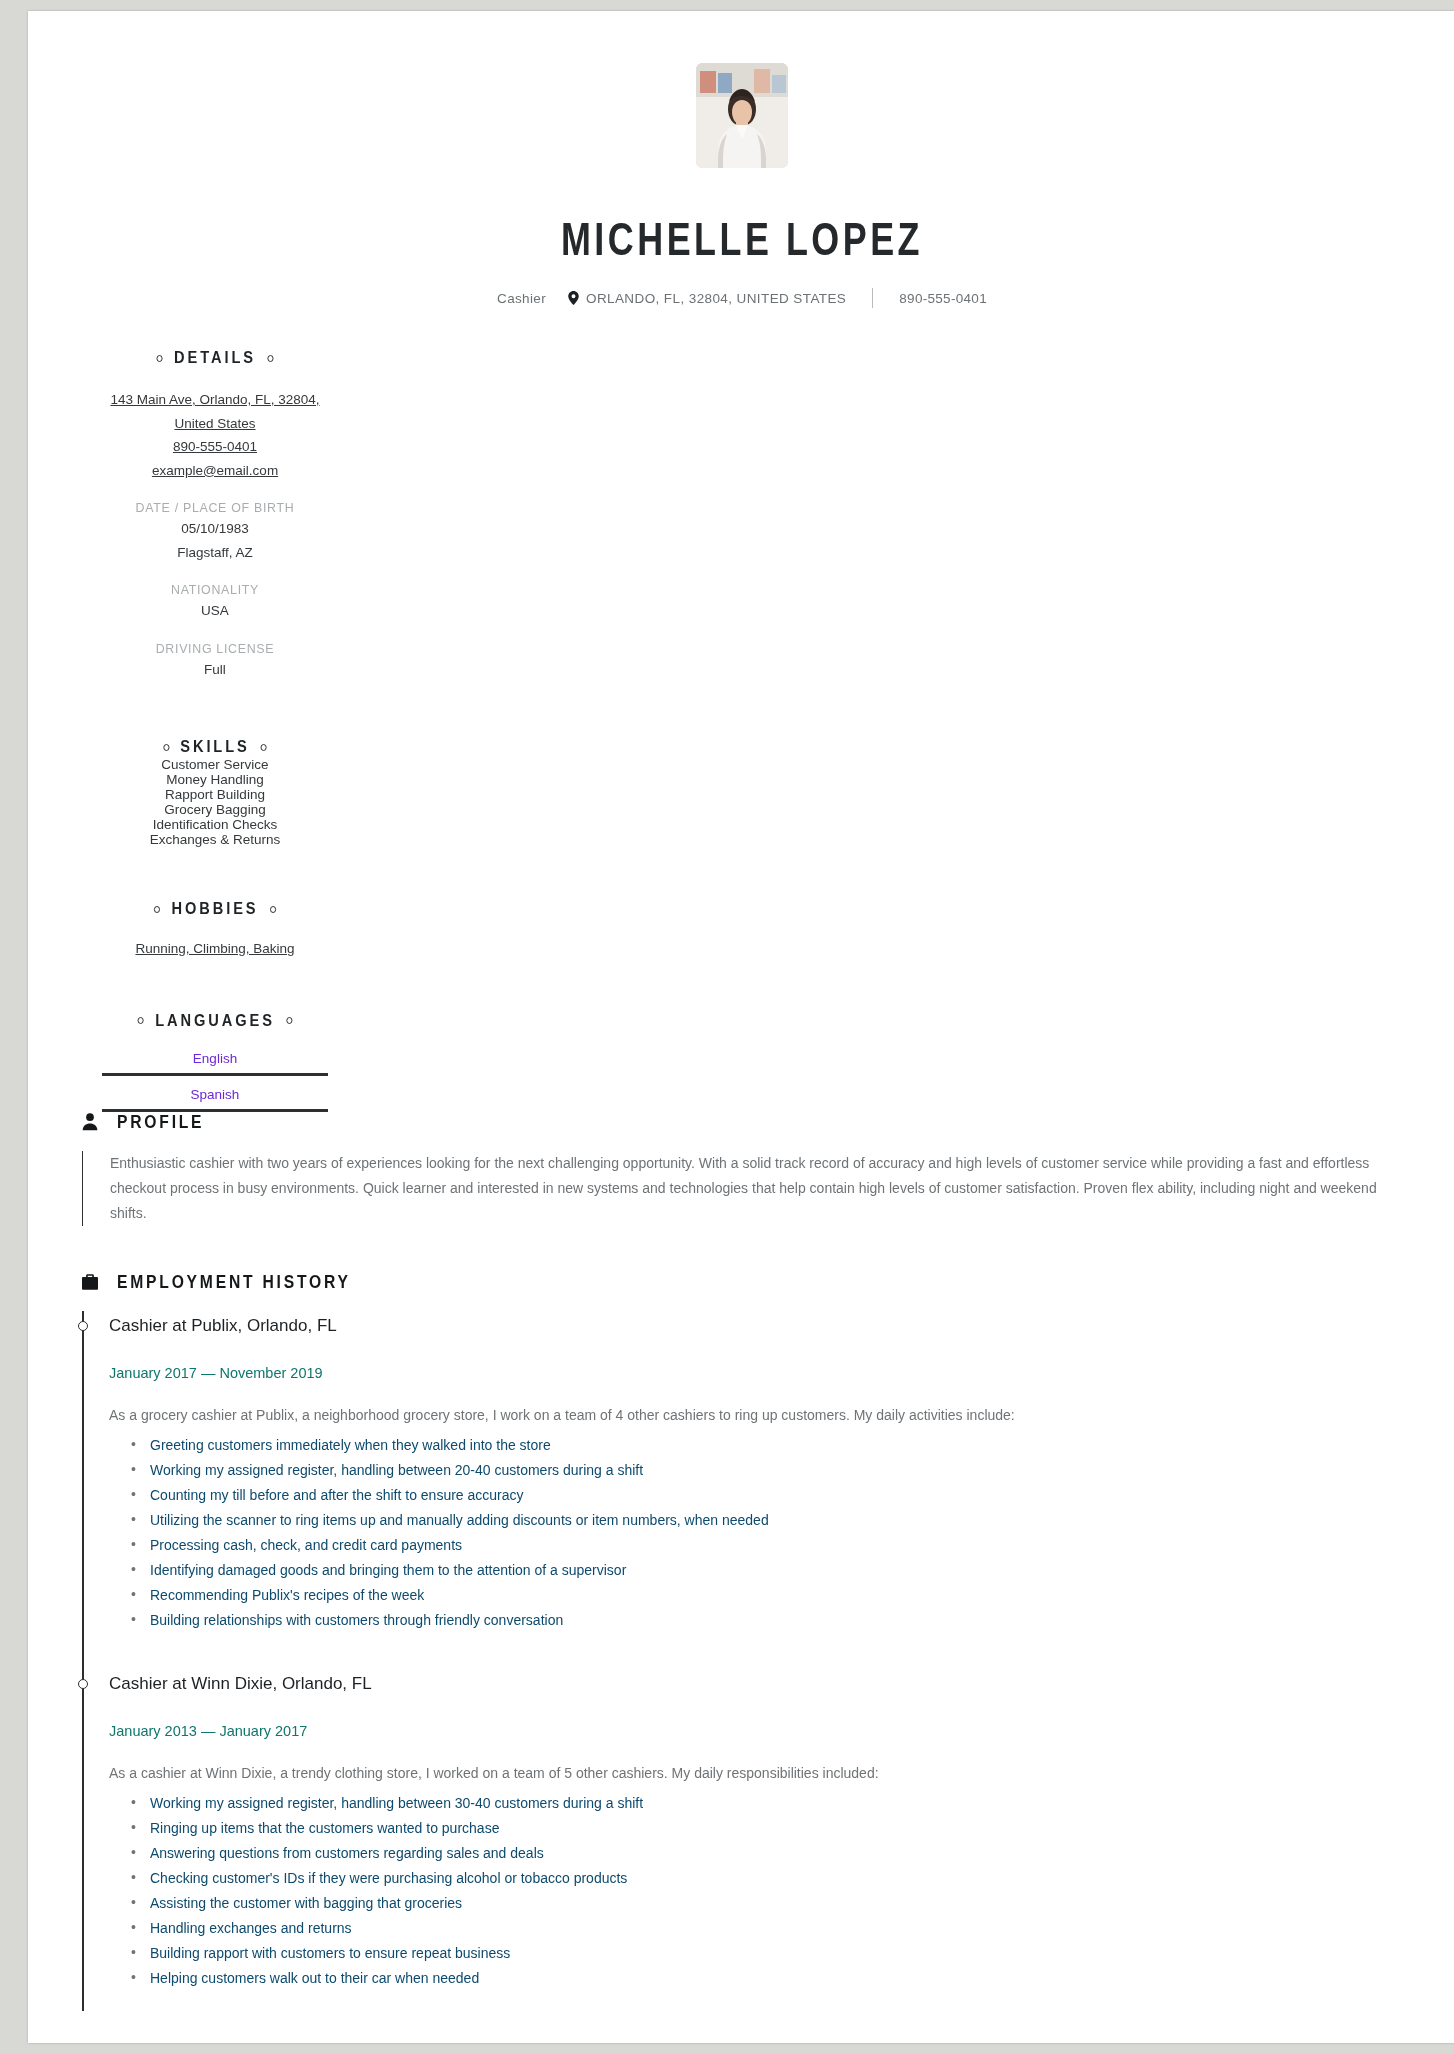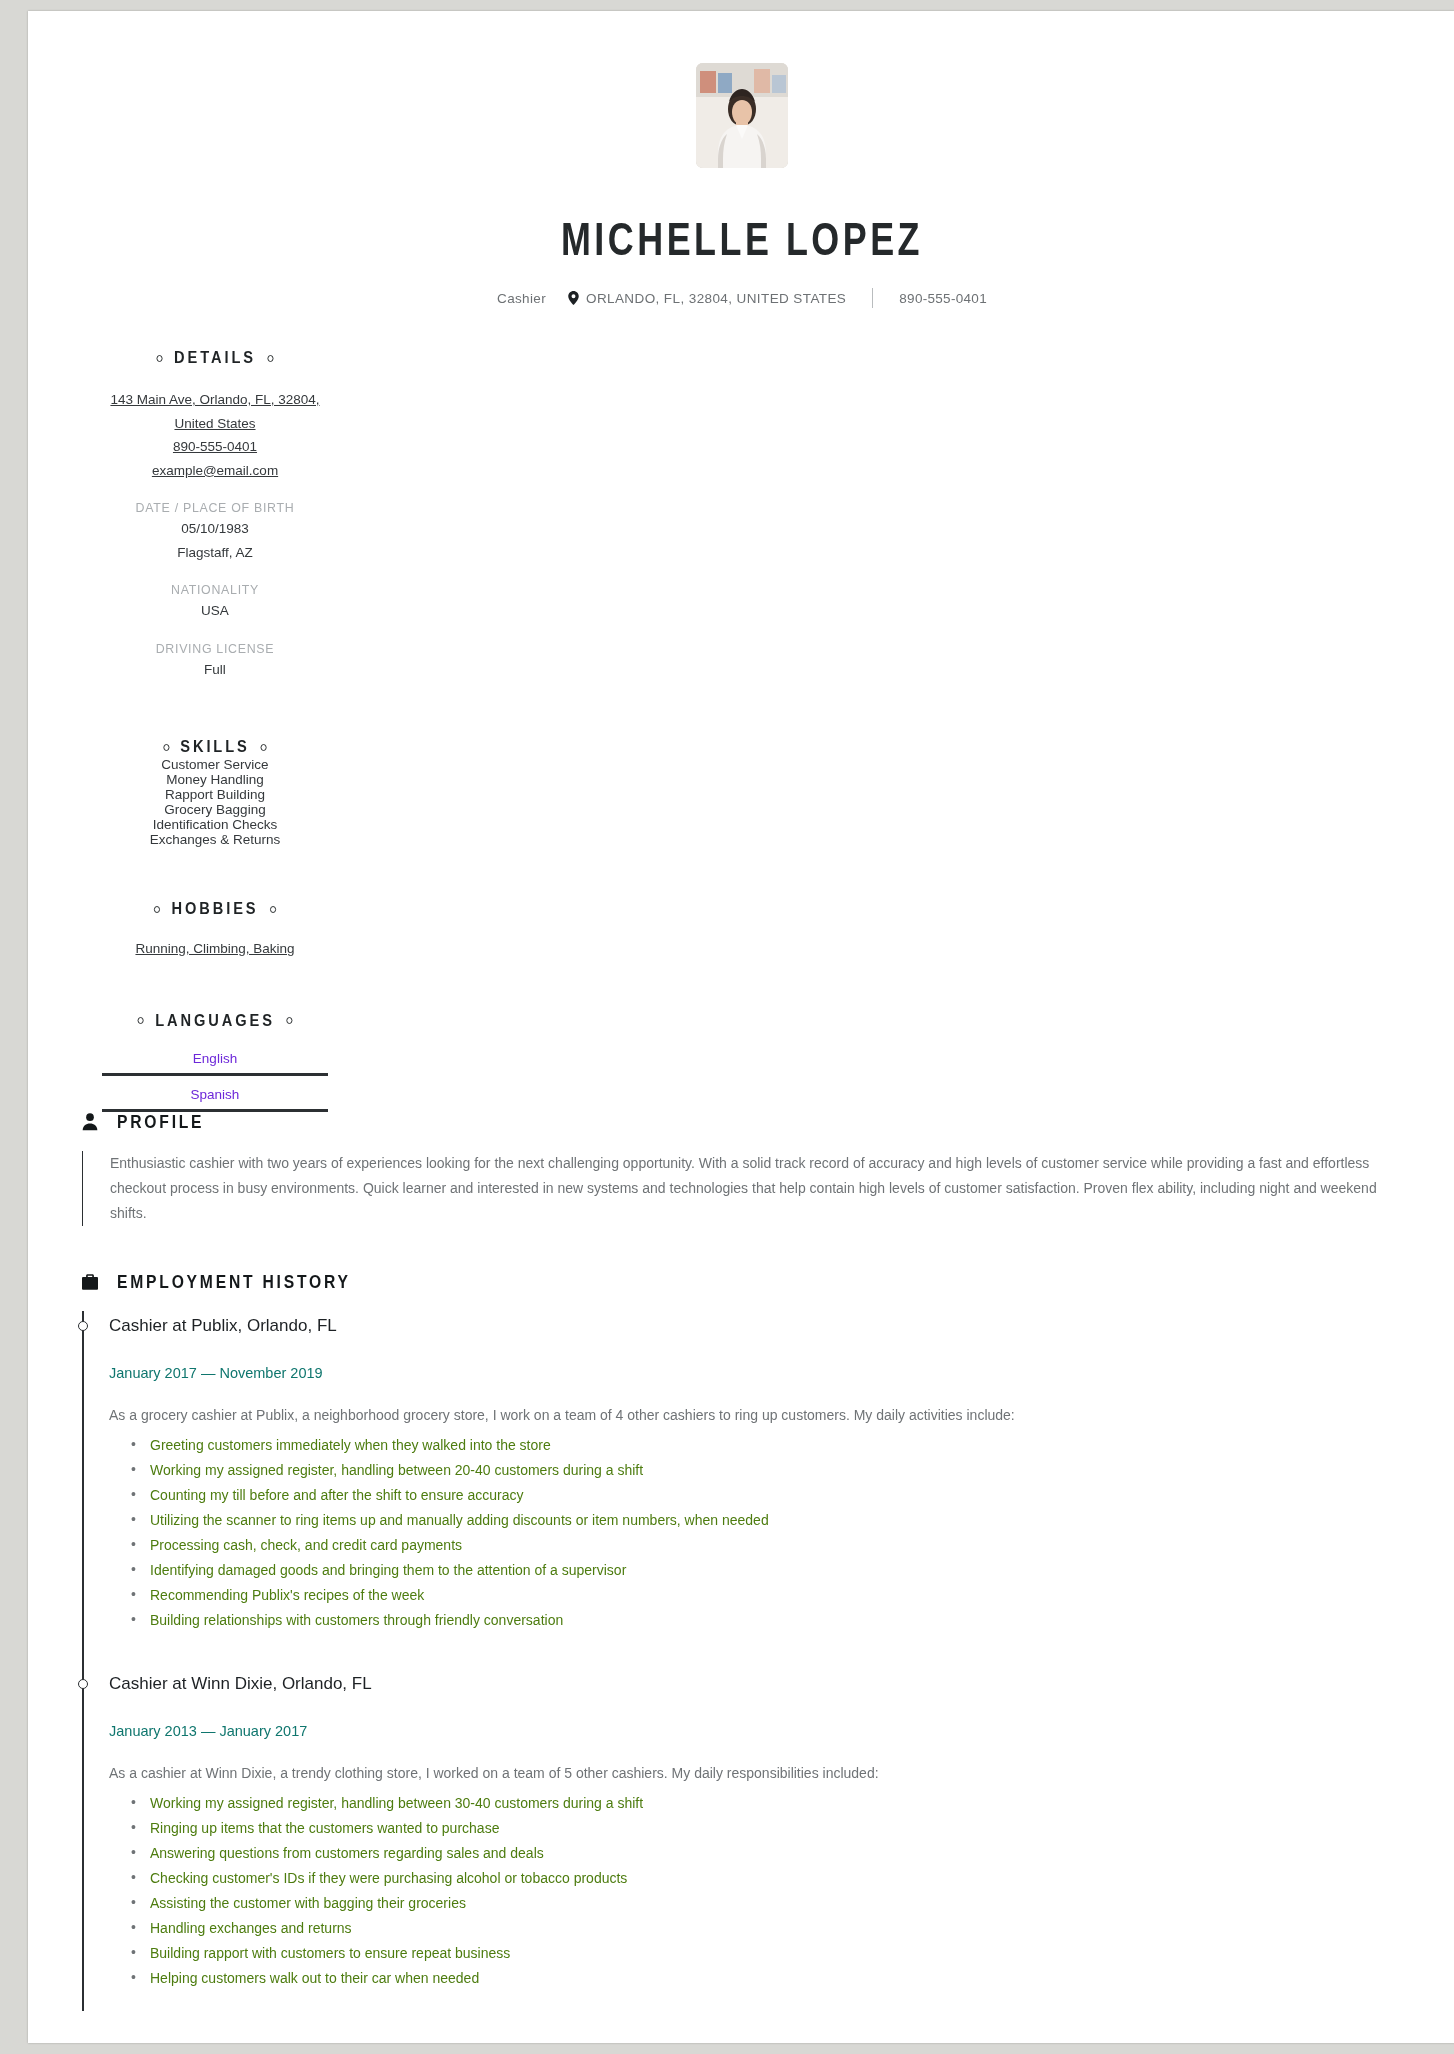--- a/index.html
+++ b/index.html
@@ -225,21 +225,21 @@
     line-height: 25px;
     margin-top: 22px;
   }
   .job-bullets {
     margin-top: 5px;
     list-style: none;
   }
   .job-bullets li {
     position: relative;
     font-size: 14px;
-    color: #4d7c0f;
+    color: #0c4a6e;
     line-height: 25px;
     padding-left: 41px;
     margin-top: 0px;
   }
   .job-bullets li::before {
     content: "\2022";
     position: absolute;
     left: 22px;
     top: -1px;
     color: #6f7376;
@@ -414,21 +414,21 @@
         <div class="tl">
           <span class="tl-dot"></span>
           <div class="job-title-line">Cashier at  Winn Dixie, Orlando, FL</div>
           <div class="job-dates">January 2013 — January 2017</div>
           <div class="job-desc">As a cashier at Winn Dixie, a trendy clothing store, I worked on a team of 5 other cashiers. My daily responsibilities included:</div>
           <ul class="job-bullets">
             <li>Working my assigned register, handling between 30-40 customers during a shift</li>
             <li>Ringing up items that the customers wanted to purchase</li>
             <li>Answering questions from customers regarding sales and deals</li>
             <li>Checking customer's IDs if they were purchasing alcohol or tobacco products</li>
-            <li>Assisting the customer with bagging their groceries</li>
+            <li>Assisting the customer with bagging that groceries</li>
             <li>Handling exchanges and returns</li>
             <li>Building rapport with customers to ensure repeat business</li>
             <li>Helping customers walk out to their car when needed</li>
           </ul>
           <div class="tl-tail"></div>
         </div>
       </div>
 
       <div class="sec-gap"></div>
 

